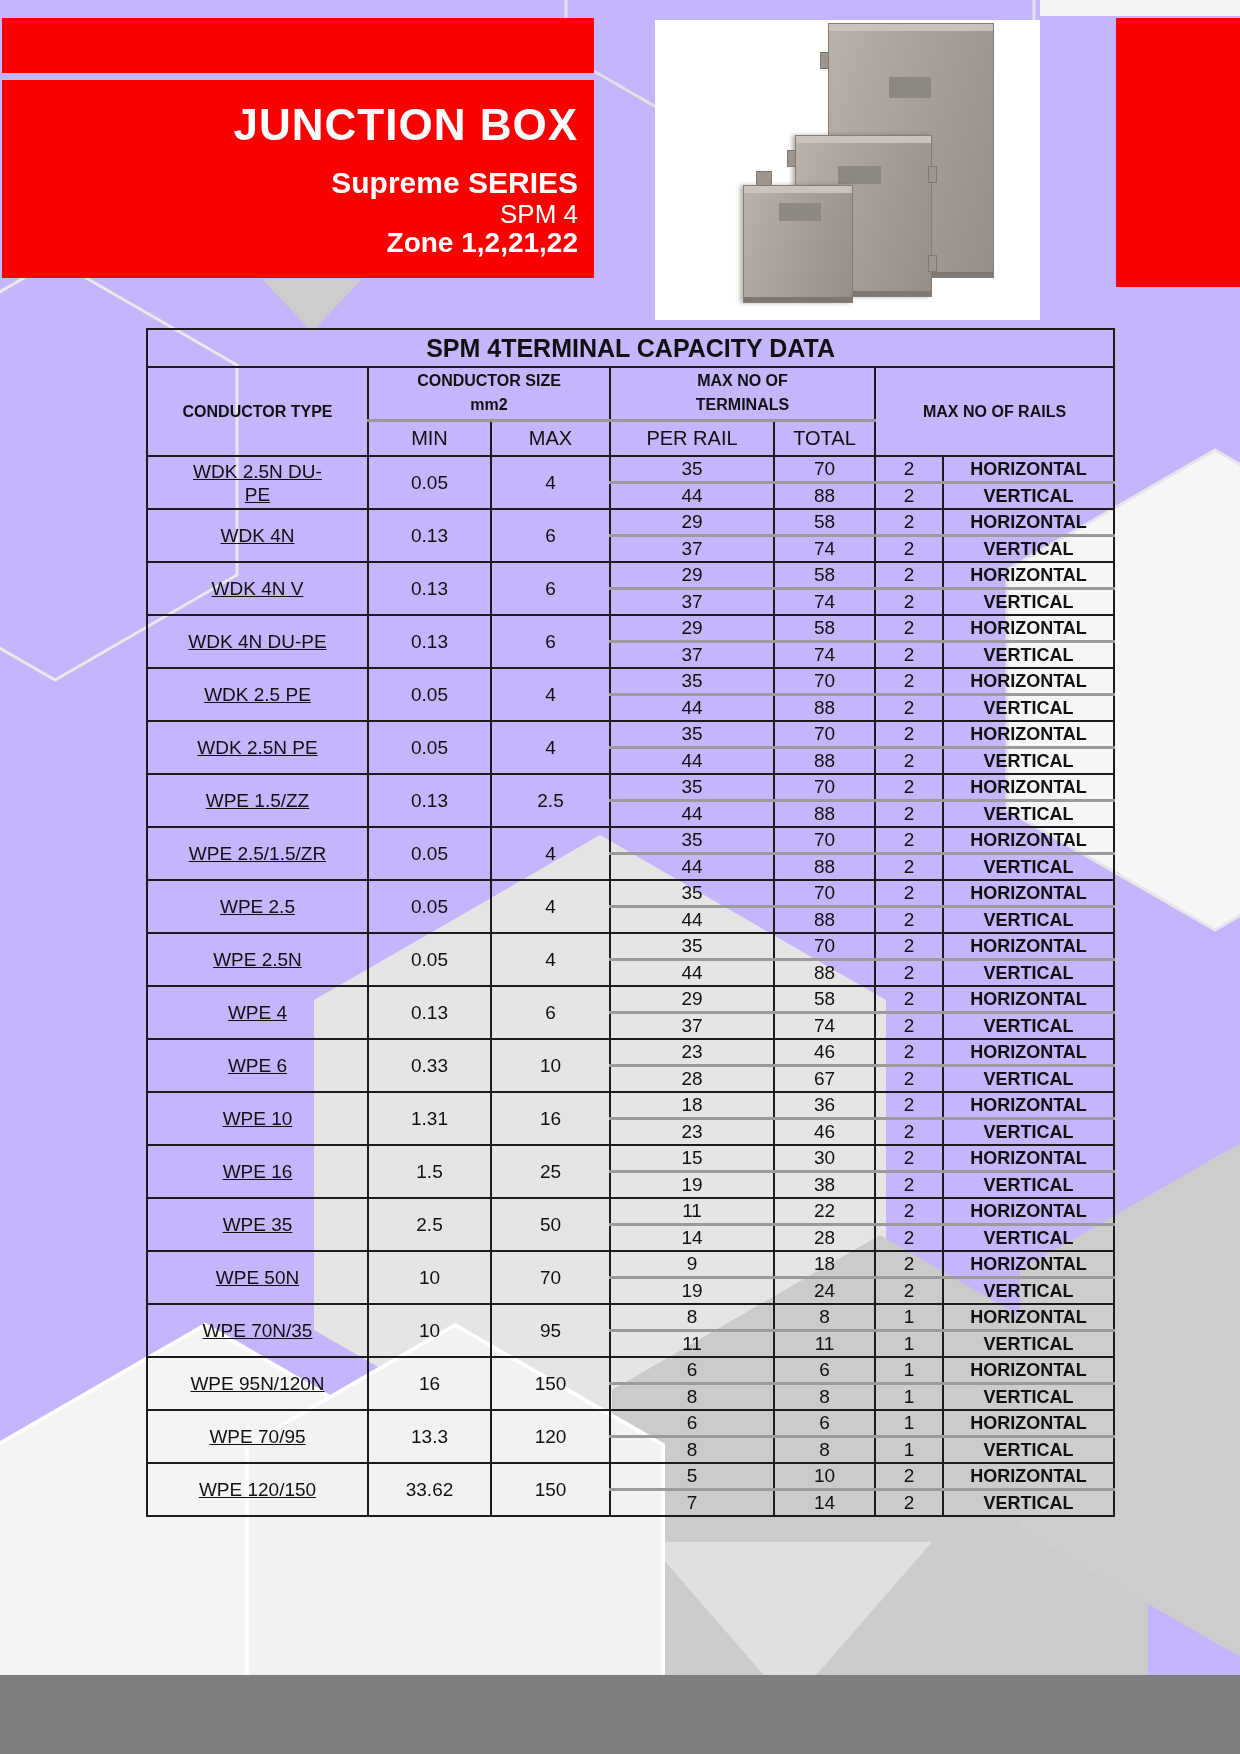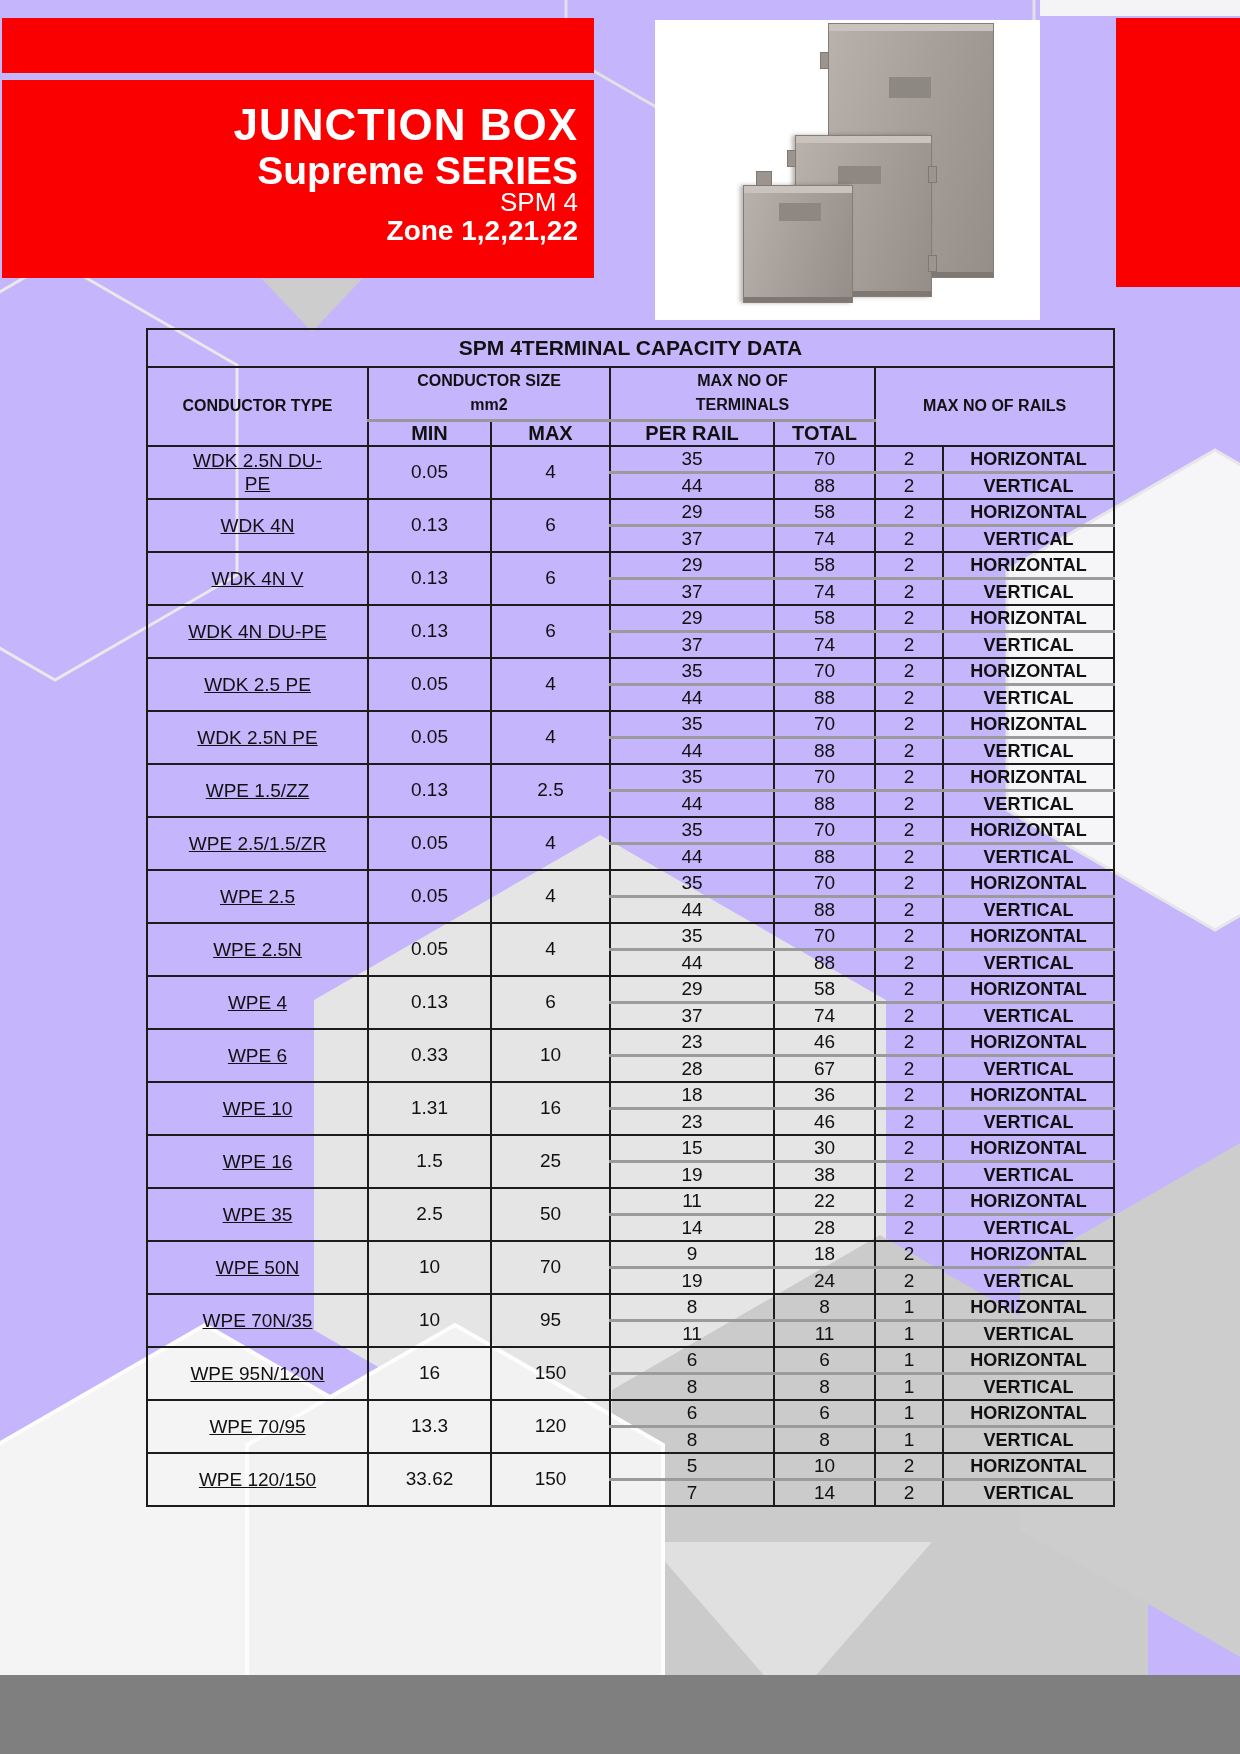--- a/index.html
+++ b/index.html
@@ -9,21 +9,21 @@
     background:#c4b5fd; font-family:"Liberation Sans", sans-serif; color:#111;
   }
   .bg-decor { position:absolute; left:0; top:0; width:1240px; height:1754px; z-index:0; }
 
   
   .top-bar   { position:absolute; left:2px; top:18px; width:592px; height:55px; background:#fb0000; z-index:2; }
   .banner    { position:absolute; left:2px; top:80px; width:592px; height:198px; background:#fb0000; z-index:2;
                color:#fff; text-align:right; padding:22px 16px 0 0; }
   .corner-block { position:absolute; left:1116px; top:18px; width:124px; height:269px; background:#fb0000; z-index:2; }
   .banner-title    { font-size:44px; font-weight:bold; line-height:46px; letter-spacing:1px; }
-  .banner-subtitle { font-size:39px; font-weight:bold; line-height:34px; margin-top:6px; }
+  .banner-subtitle { font-size:30px; font-weight:bold; line-height:34px; margin-top:18px; }
   .banner-model    { font-size:26px; font-weight:normal; line-height:28px; }
   .banner-zone     { font-size:28px; font-weight:bold; line-height:30px; }
 
   
   .photo { position:absolute; left:655px; top:20px; width:385px; height:300px; background:#ffffff; z-index:1; }
   .jbox  { position:absolute; border:1px solid #847d78;
            background:linear-gradient(105deg,#b8b1ac 0%,#a7a09b 45%,#948d88 100%); }
   .jbox::before { content:""; position:absolute; left:0; top:0; width:100%; height:7px; background:#c9c2bd; }
   .jbox::after  { content:""; position:absolute; left:0; bottom:0; width:100%; height:5px; background:#7e7772; }
   .jbox .plate  { position:absolute; background:#8e8883; }
@@ -34,23 +34,23 @@
 
   
   .capacity-table {
     position:absolute; left:146px; top:328px; width:967px; z-index:3;
     border-collapse:collapse; table-layout:fixed; background:transparent;
   }
   .capacity-table th, .capacity-table td {
     border:2px solid #1c1c1c; text-align:center; vertical-align:middle;
     padding:0 2px; background:transparent; overflow:hidden;
   }
-  .title-row th { height:38px; font-size:21px; font-weight:bold; }
+  .title-row th { height:38px; font-size:25px; font-weight:bold; }
   .head-main th { height:53px; font-size:16px; font-weight:bold; line-height:24px; }
-  .head-sub  th { height:25px; font-size:20px; font-weight:bold; border-top:3px solid #989898; }
+  .head-sub  th { height:36px; font-size:20px; font-weight:normal; border-top:3px solid #989898; }
   .capacity-table tbody td { height:25px; font-size:19px; line-height:24px; font-weight:normal; }
   .capacity-table tbody tr.sub-row td    { border-top:3px solid #9b9b9b; }
   .capacity-table tbody tr.group-start td{ border-top:2px solid #1c1c1c; }
   .capacity-table td.col-type   { white-space:pre-line; line-height:23px;text-decoration:underline; }
   .capacity-table td.col-orient { font-weight:bold; font-size:18px; }
 </style>
 </head>
 <body>
 
 <div class="page">

